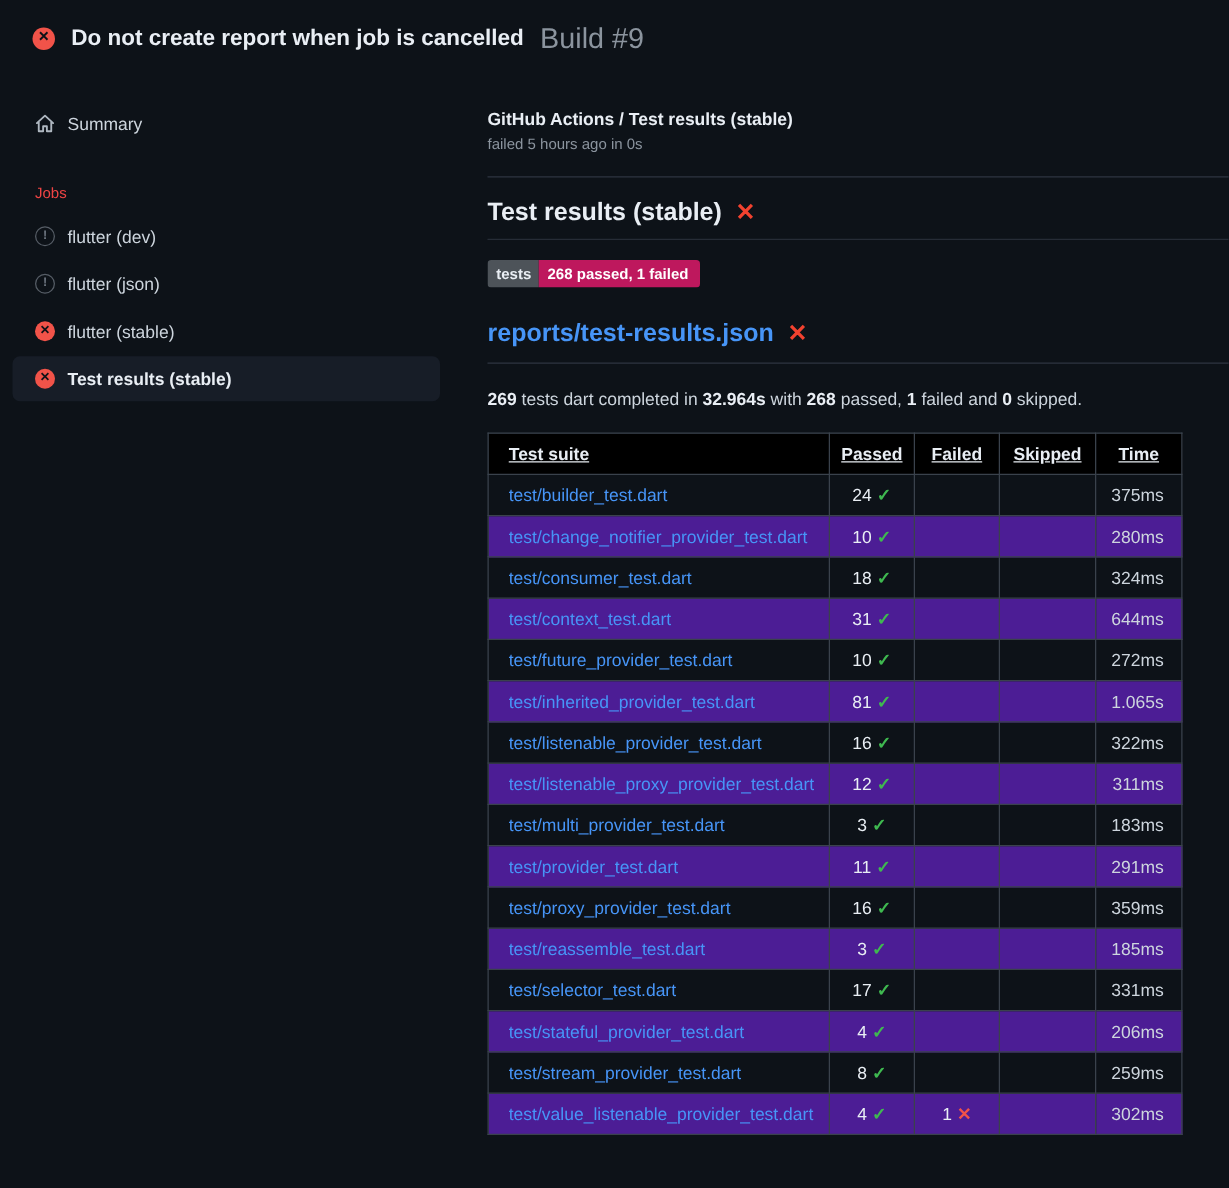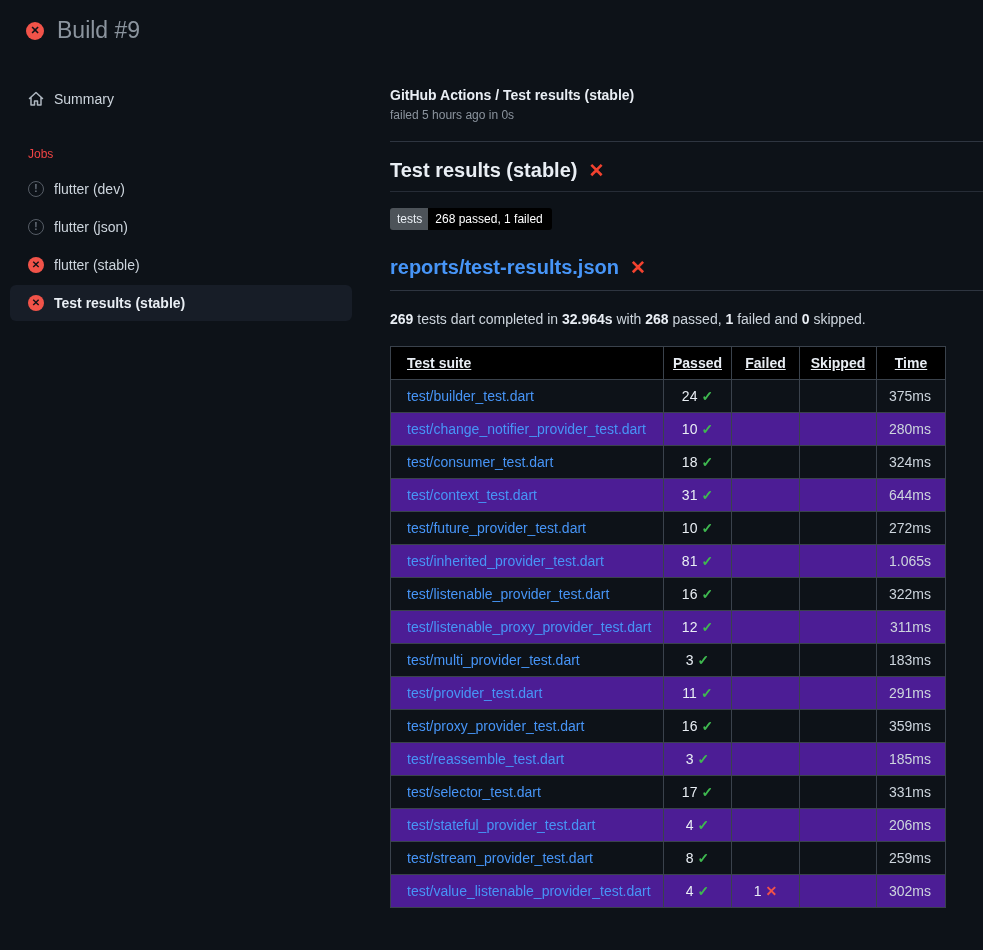--- a/index.html
+++ b/index.html
@@ -52,23 +52,23 @@
   .breadcrumb { font-weight:bold; color:#e9eef4; margin-bottom:5px; }
   .status-line { font-size:12px; color:#8b949e; }
   .divider { border-top:1px solid #2e3540; margin-top:19px; }
 
   .h1-row { display:flex; align-items:center; gap:11px; margin-top:17px;
             padding-bottom:9px; border-bottom:1px solid #262c36; }
   .h1-text { font-size:20px; font-weight:bold; color:#e9eef4; }
   .x-mark { color:#f2422f; font-size:19px; font-weight:900; line-height:1; }
 
   .badge { display:inline-flex; margin-top:16px; border-radius:3px; overflow:hidden;
-           font-size:12px; font-weight:400; line-height:1; }
+           font-size:12px; font-weight:700; line-height:1; }
   .badge-label { background:#4d5359; color:#e9eef4; padding:5px 6px 5px 7px; }
-  .badge-value { background:#000000; color:#fff; padding:5px 9px 5px 7px; }
+  .badge-value { background:#be185d; color:#fff; padding:5px 9px 5px 7px; }
 
   .h2-row { display:flex; align-items:center; gap:11px; margin-top:26px;
             padding-bottom:11px; border-bottom:1px solid #2e3540; }
   .h2-link { font-size:20px; font-weight:bold; color:#4795f7; text-decoration:none; cursor:pointer; }
 
   .summary-line { margin-top:20px; color:#cdd5dd; }
   .summary-line b { color:#e9eef4; }
 
   
   table.results { border-collapse:collapse; margin-top:19px; width:555px; table-layout:fixed; }
@@ -84,20 +84,21 @@
   .crx { color:#f15349; font-weight:bold; margin-left:4px; }
   .num { color:#e9eef4; }
 </style>
 </head>
 <body>
 
 <div class="app">
 
   <div class="app-header">
     <span class="ic-fail">✕</span>
+    <span class="app-title">Do not create report when job is cancelled</span>
     <span class="app-build">Build #9</span>
   </div>
 
   <div class="layout">
 
     <div class="sidebar">
       <div class="side-item">
         <svg class="home-icon" viewBox="0 0 16 16" fill="none" stroke="currentColor" stroke-width="1.5" stroke-linejoin="round" stroke-linecap="round">
           <path d="M1.5 7.5 L8 1.5 L14.5 7.5 M3 6.5 V14 H6.5 V10 H9.5 V14 H13 V6.5"></path>
         </svg>

